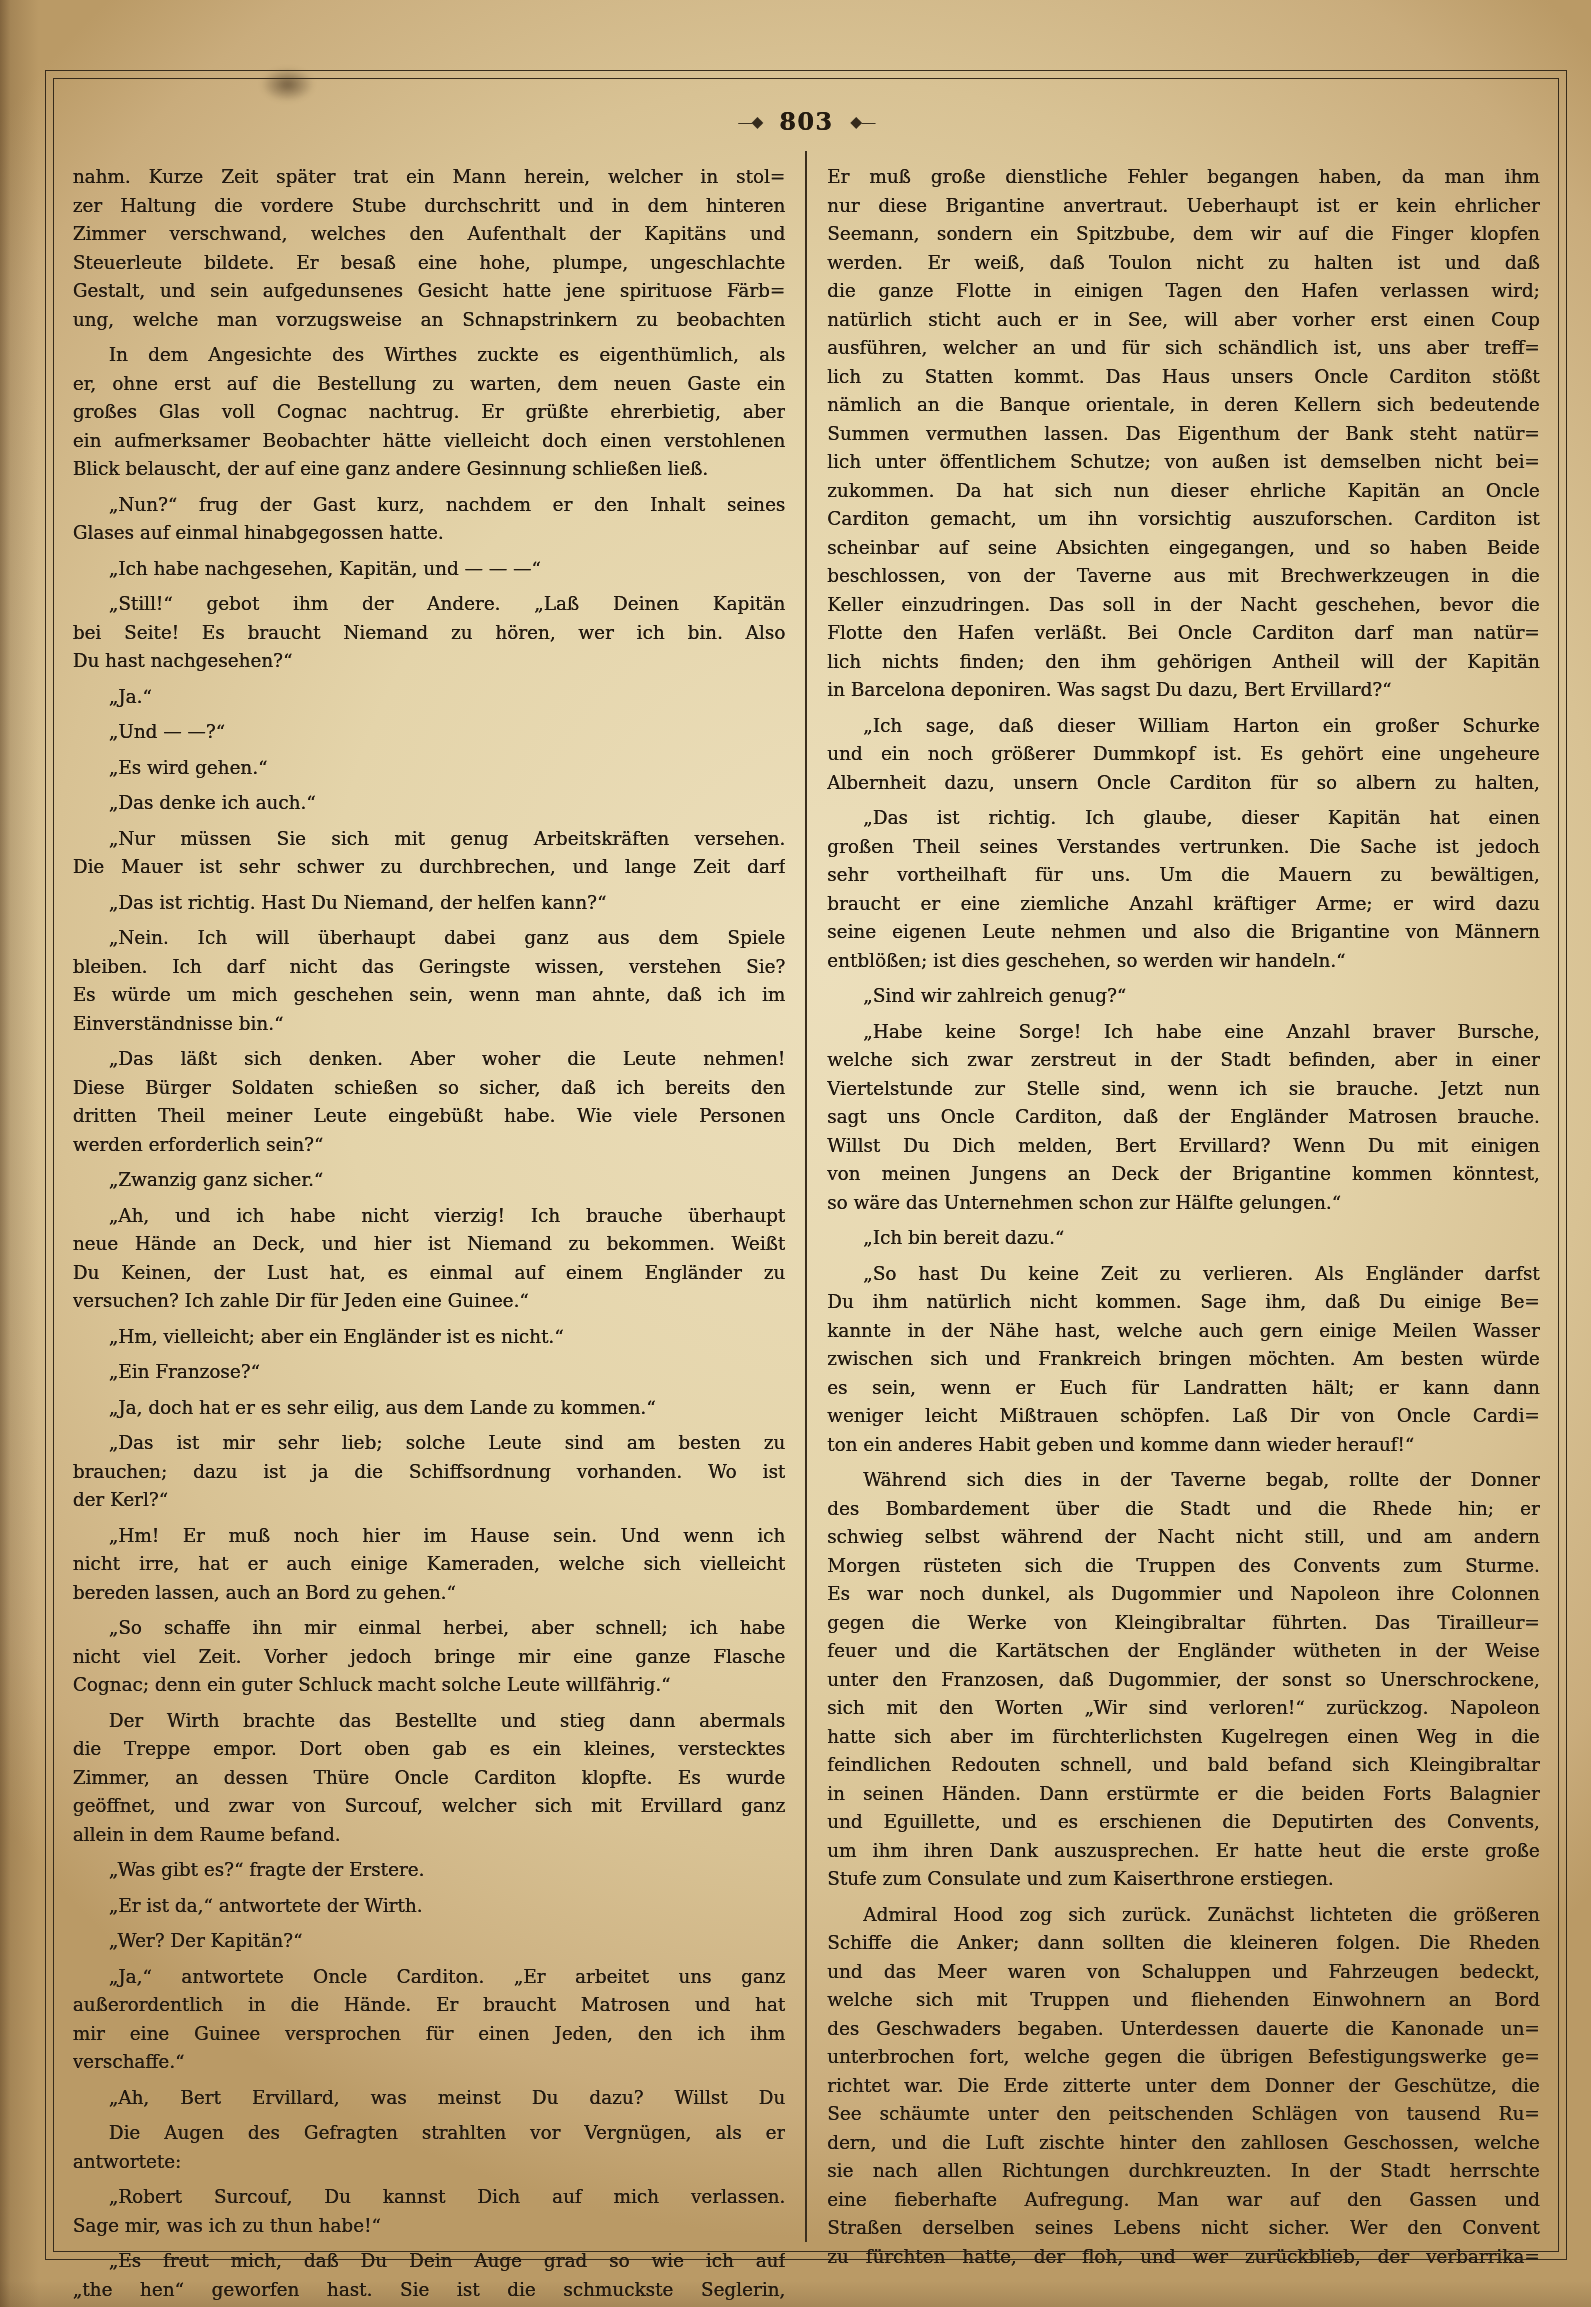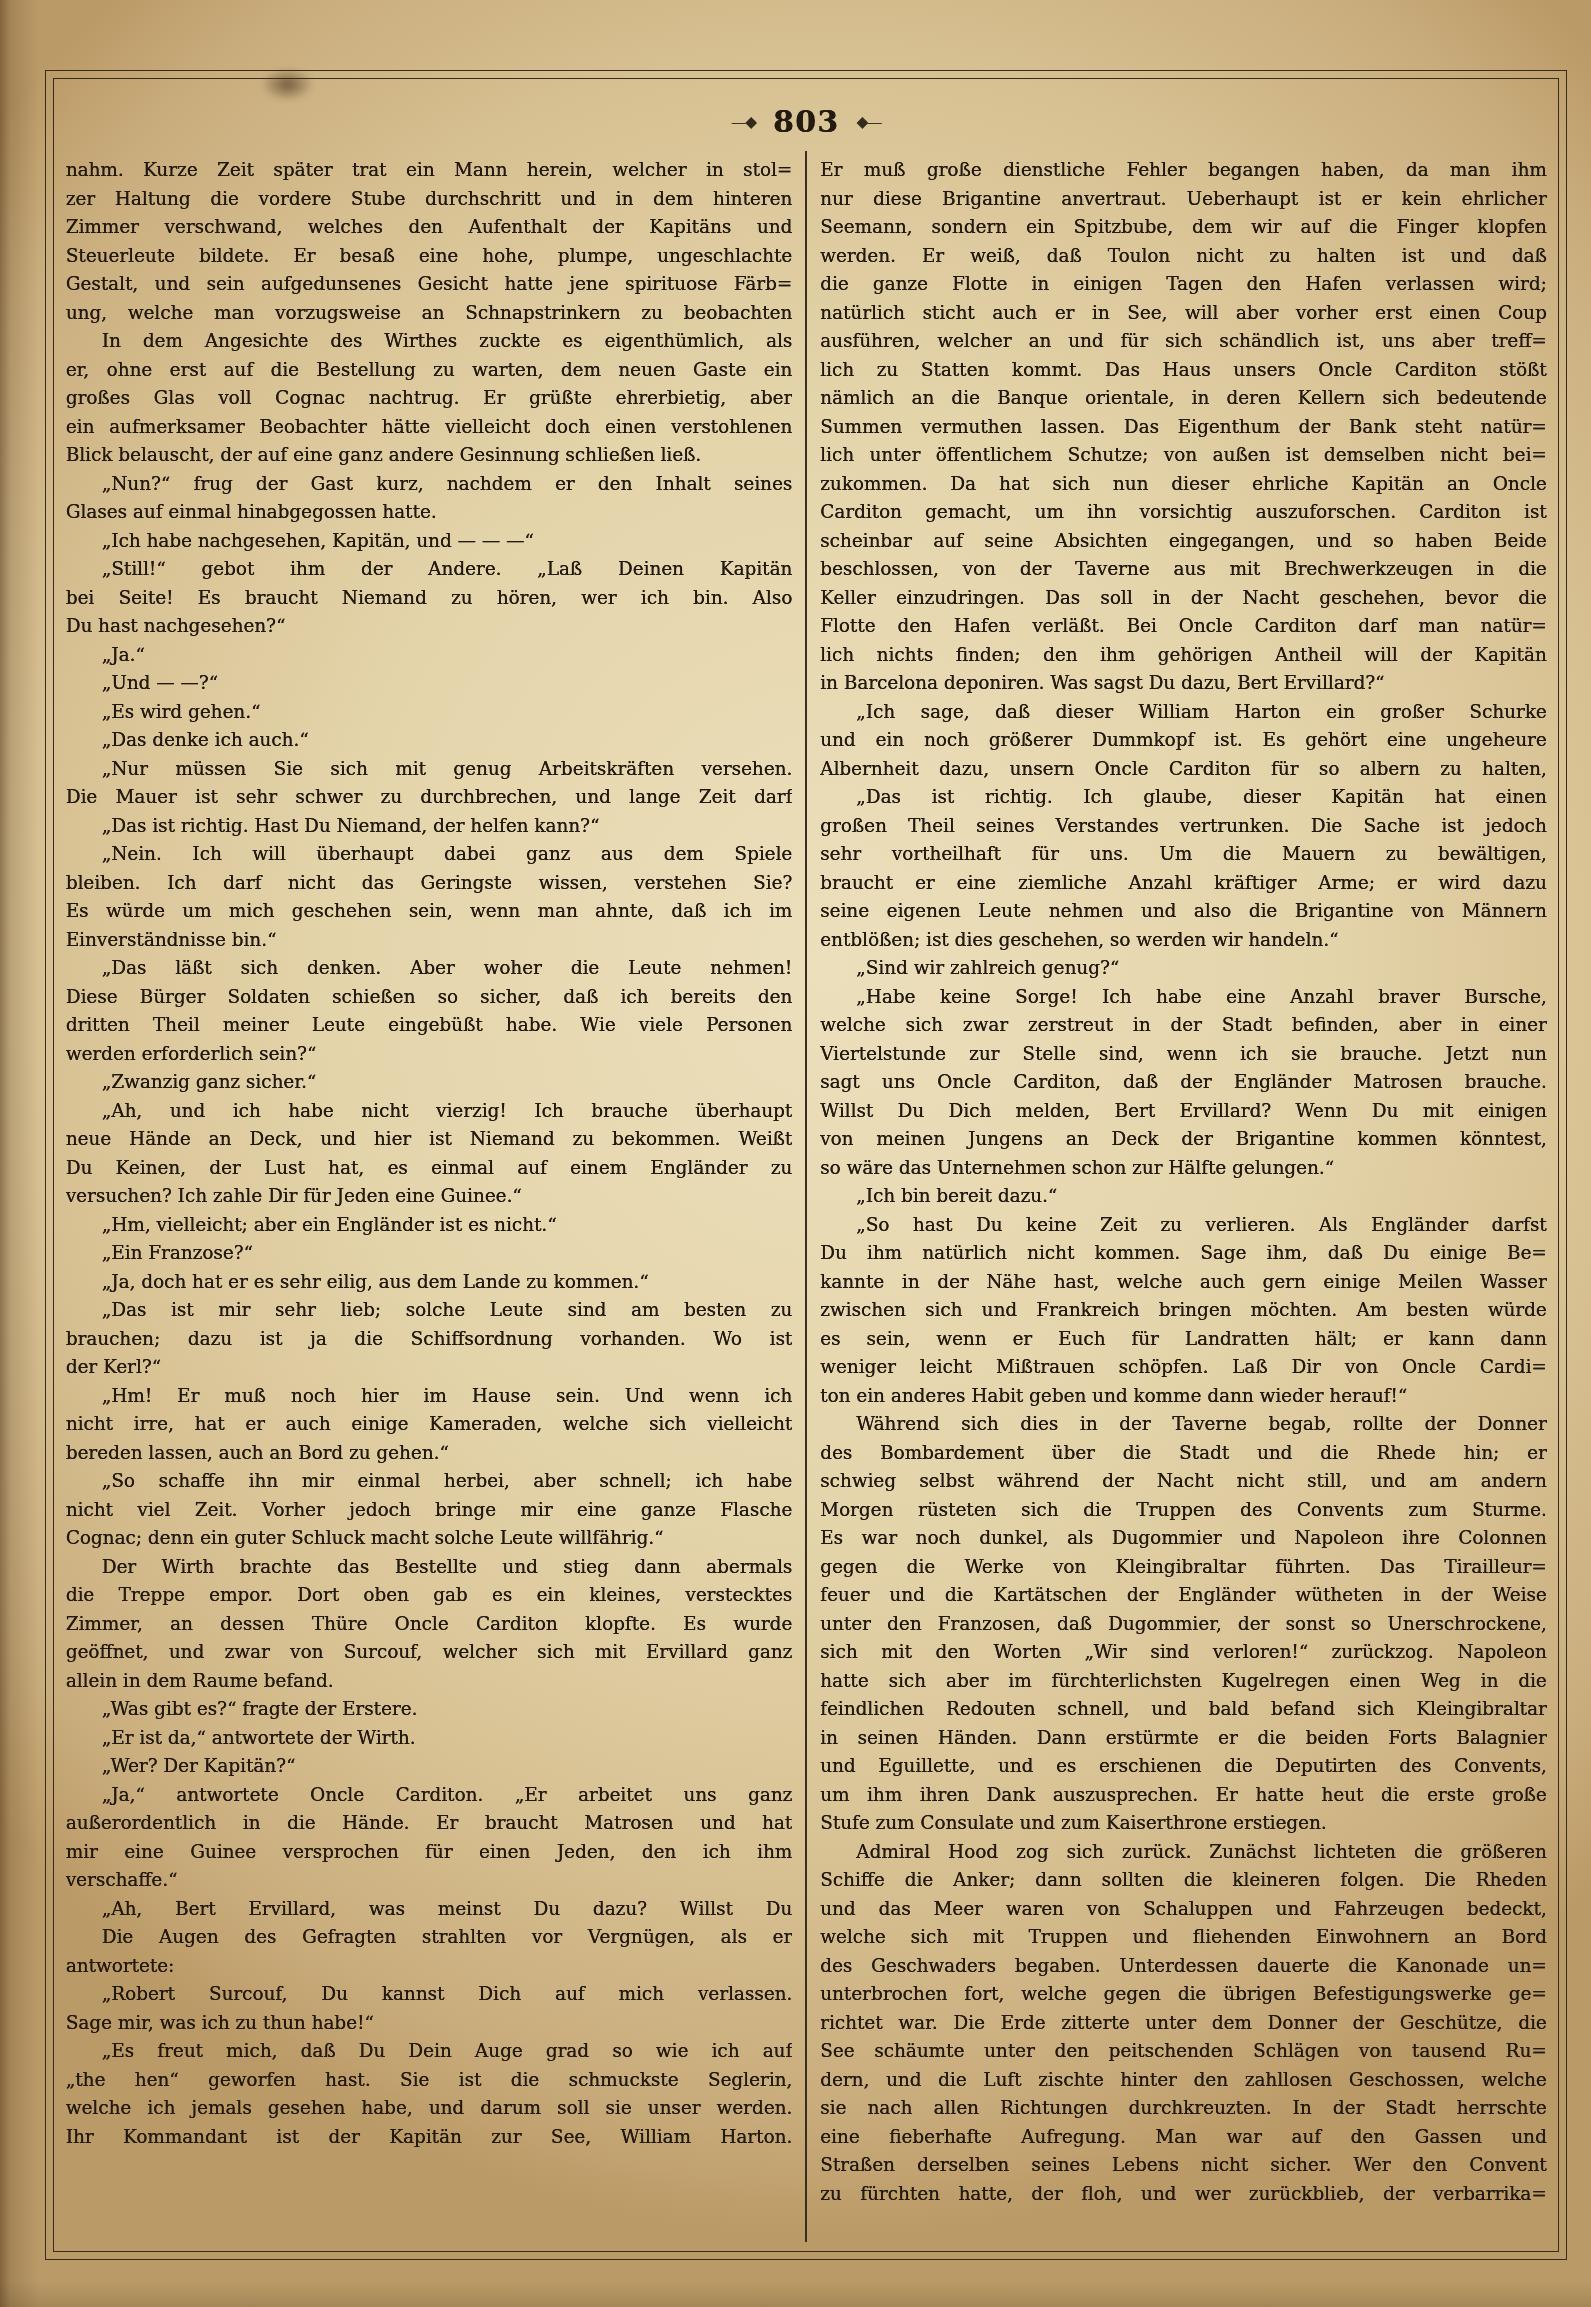--- a/index.html
+++ b/index.html
@@ -29,21 +29,21 @@
     border: 1.9px solid #362b1c;
   }
   .page-head {
     height: 67px;
     display: flex; align-items: center; justify-content: center;
     gap: 17px;
     padding-top: 9px;
     color: #241b10;
   }
   .page-num {
-    font-size: 30px; font-weight: bold; letter-spacing: 1.3px;
+    font-size: 24px; font-weight: bold; letter-spacing: 1.3px;
     text-shadow: 0.3px 0 0 currentColor;
   }
   .orn { font-size: 15.5px; letter-spacing: -1.3px; opacity: 0.9; }
   .cols {
     position: absolute; left: 0; right: 0; top: 76px; bottom: 9px;
     display: flex; justify-content: center;
     padding: 0 11.6px;
   }
   .col {
     flex: 1 1 0;
@@ -61,21 +61,21 @@
     font-size: 18.4px;
     height: 28.5px; line-height: 28.5px;
     text-align: justify;
     text-align-last: justify;
     white-space: normal;
     overflow: hidden;
     text-shadow: 0.2px 0 0 currentColor;
   }
   .line.end { text-align-last: left; }
   .line.indent { text-indent: 36px; }
-  .paragraph { margin: 0; }
+  .paragraph { margin: 7px; }
 </style>
 </head>
 <body>
 
 <div class="smudge"></div>
 
 <div class="frame-outer">
   <div class="frame-inner">
 
     <div class="page-head">

